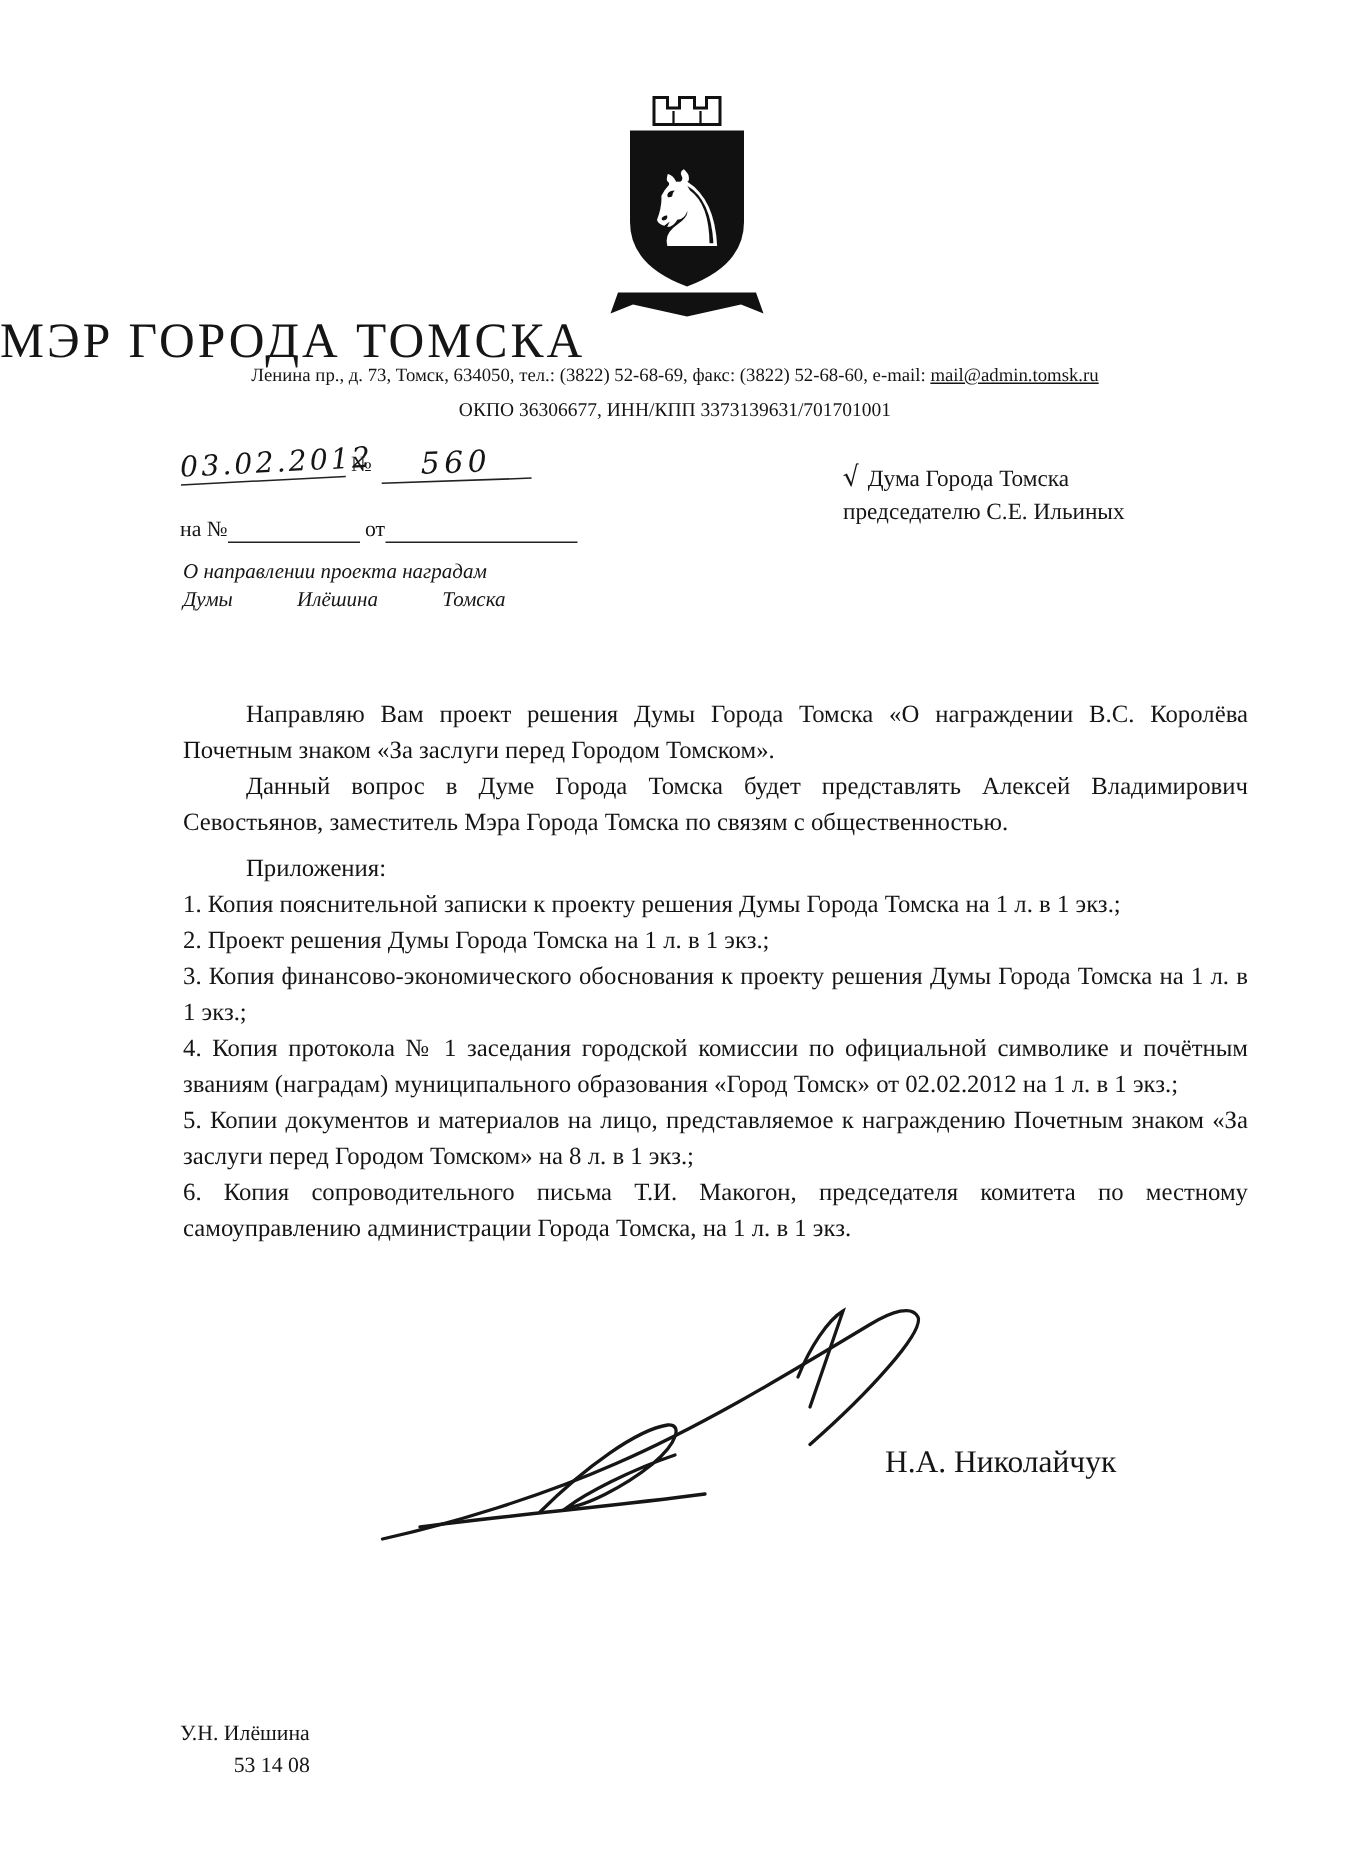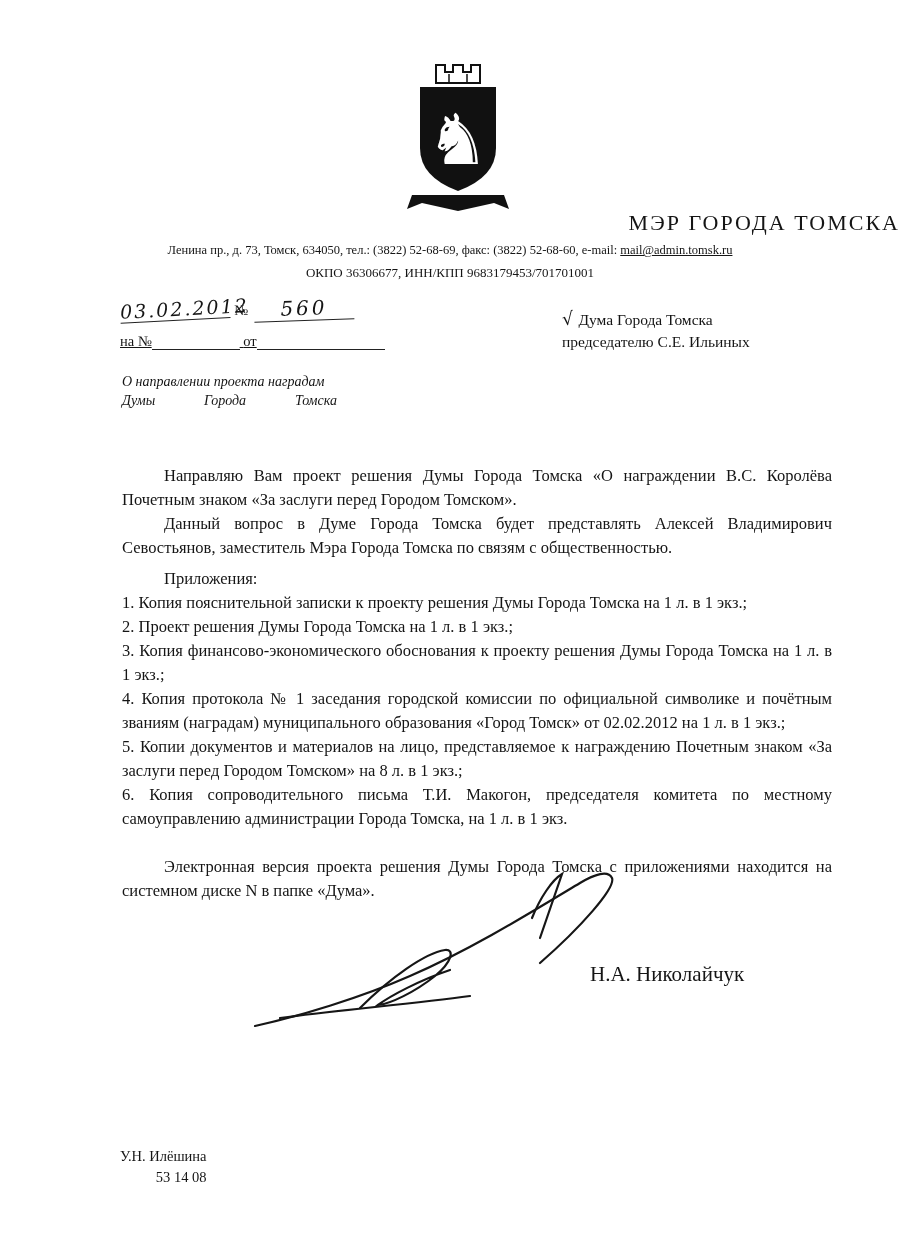--- a/index.html
+++ b/index.html
@@ -9,21 +9,21 @@
     margin:0 auto;
     background:#ffffff;
     font-family:"Liberation Serif", serif;
     color:#151515;
     overflow:hidden;
   }
   
   .emblem{position:absolute;left:398px;top:56px;width:120px;height:160px;}
   .org-title{
     position:absolute;left:0;right:0;top:210px;
-    text-align:right;font-size:22px;letter-spacing:2px;
+    text-align:left;font-size:33px;letter-spacing:2px;
     font-weight:normal;
   }
   .org-address{
     position:absolute;left:0;right:0;top:243px;
     text-align:center;font-size:12.5px;
   }
   .org-address .email{text-decoration:underline;margin-top:30px;}
   .org-codes{
     position:absolute;left:0;right:0;top:265px;
     text-align:center;font-size:13px;
@@ -33,21 +33,21 @@
   .ref-row1{display:flex;align-items:flex-end;}
   .blank{display:inline-block;border-bottom:1px solid #222;}
   .hand{
     font-family:"DejaVu Serif", serif;
     font-style:italic;
     display:inline-block;
   }
   .hand-date{width:110px;font-size:19px;letter-spacing:2px;transform:rotate(-3deg);text-align:center;border-bottom:1px solid #222;}
   .num-sign{margin:0 6px 2px 4px;}
   .hand-num{width:100px;font-size:20px;letter-spacing:3px;transform:rotate(-2deg);text-align:center;border-bottom:1px solid #222;}
-  .ref-row2{margin-top:12px;text-decoration:underline;}
+  .ref-row2{margin-top:24px;}
   .ref-row2 .blank1{width:88px;height:14px;vertical-align:bottom;}
   .ref-row2 .blank2{width:128px;height:14px;vertical-align:bottom;}
   
   .addressee{position:absolute;left:562px;top:308px;width:260px;font-size:15.5px;line-height:22px;}
   .check{font-family:"DejaVu Sans",sans-serif;font-size:18px;display:inline-block;transform:rotate(-6deg);margin-right:5px;}
   
   .subject{position:absolute;left:122px;top:372px;width:215px;font-style:italic;font-size:14px;line-height:19px;}
   .subject-line2{display:flex;justify-content:space-between;}
   
   .body-block{
@@ -80,21 +80,21 @@
 
     <text x="60" y="108" font-size="70" fill="#ffffff" font-family="DejaVu Sans" text-anchor="middle">♞</text>
 
     <path d="M14,139 L106,139 L111,153 L96,147 L60,155 L24,147 L9,153 Z" fill="#111"></path>
   </svg>
 
   <div class="org-title">МЭР ГОРОДА ТОМСКА</div>
   <div class="org-address">
     <span>Ленина пр., д. 73, Томск, 634050, тел.: (3822) 52-68-69, факс: (3822) 52-68-60, e-mail: </span><span class="email">mail@admin.tomsk.ru</span>
   </div>
-  <div class="org-codes">ОКПО 36306677, ИНН/КПП 9683179453/701701001</div>
+  <div class="org-codes">ОКПО 36306677, ИНН/КПП 3373139631/701701001</div>
 
   <div class="ref">
     <div class="ref-row1">
       <span class="hand hand-date">03.02.2012</span>
       <span class="num-sign">№</span>
       <span class="hand hand-num">560</span>
     </div>
     <div class="ref-row2">
       <span>на №</span><span class="blank blank1"></span>
       <span>от</span><span class="blank blank2"></span>
@@ -105,38 +105,37 @@
     <div>
       <span class="check">√</span><span>Дума Города Томска</span>
     </div>
     <div>председателю С.Е. Ильиных</div>
   </div>
 
   <div class="subject">
     <div>О направлении проекта наградам</div>
     <div class="subject-line2">
       <span>Думы</span>
-      <span>Города</span>
+      <span>Илёшина</span>
       <span>Томска</span>
     </div>
   </div>
 
   <div class="body-block">
     <p class="para">Направляю Вам проект решения Думы Города Томска «О награждении В.С. Королёва Почетным знаком «За заслуги перед Городом Томском».</p>
     <p class="para">Данный вопрос в Думе Города Томска будет представлять Алексей Владимирович Севостьянов, заместитель Мэра Города Томска по связям с общественностью.</p>
     <p class="attach-title">Приложения:</p>
     <div>
       <p class="attach-item">1. Копия пояснительной записки к проекту решения Думы Города Томска на 1 л. в 1 экз.;</p>
       <p class="attach-item">2. Проект решения Думы Города Томска на 1 л. в 1 экз.;</p>
       <p class="attach-item">3. Копия финансово-экономического обоснования к проекту решения Думы Города Томска на 1 л. в 1 экз.;</p>
       <p class="attach-item">4. Копия протокола № 1 заседания городской комиссии по официальной символике и почётным званиям (наградам) муниципального образования «Город Томск» от 02.02.2012 на 1 л. в 1 экз.;</p>
       <p class="attach-item">5. Копии документов и материалов на лицо, представляемое к награждению Почетным знаком «За заслуги перед Городом Томском» на 8 л. в 1 экз.;</p>
       <p class="attach-item">6. Копия сопроводительного письма Т.И. Макогон, председателя комитета по местному самоуправлению администрации Города Томска, на 1 л. в 1 экз.</p>
     </div>
-    <p class="para-last">Электронная версия проекта решения Думы Города Томска с приложениями находится на системном диске N в папке «Дума».</p>
   </div>
 
   <svg class="signature-svg" width="430" height="190" viewBox="0 0 430 190" xmlns="http://www.w3.org/2000/svg">
     <g fill="none" stroke="#161616" stroke-width="2.2" stroke-linecap="round">
       <path d="M15,168 C60,158 120,140 170,118 C230,92 290,55 340,25 C355,16 368,12 372,20 C376,30 340,70 300,105"></path>
       <path d="M120,150 C150,120 185,95 205,92 C215,91 212,104 195,118 C175,134 150,146 138,147 C150,138 180,122 210,112"></path>
       <path d="M292,60 C300,40 312,22 322,16 C316,34 306,62 300,80"></path>
       <path d="M40,160 C100,152 170,146 230,138"></path>
     </g>
   </svg>

